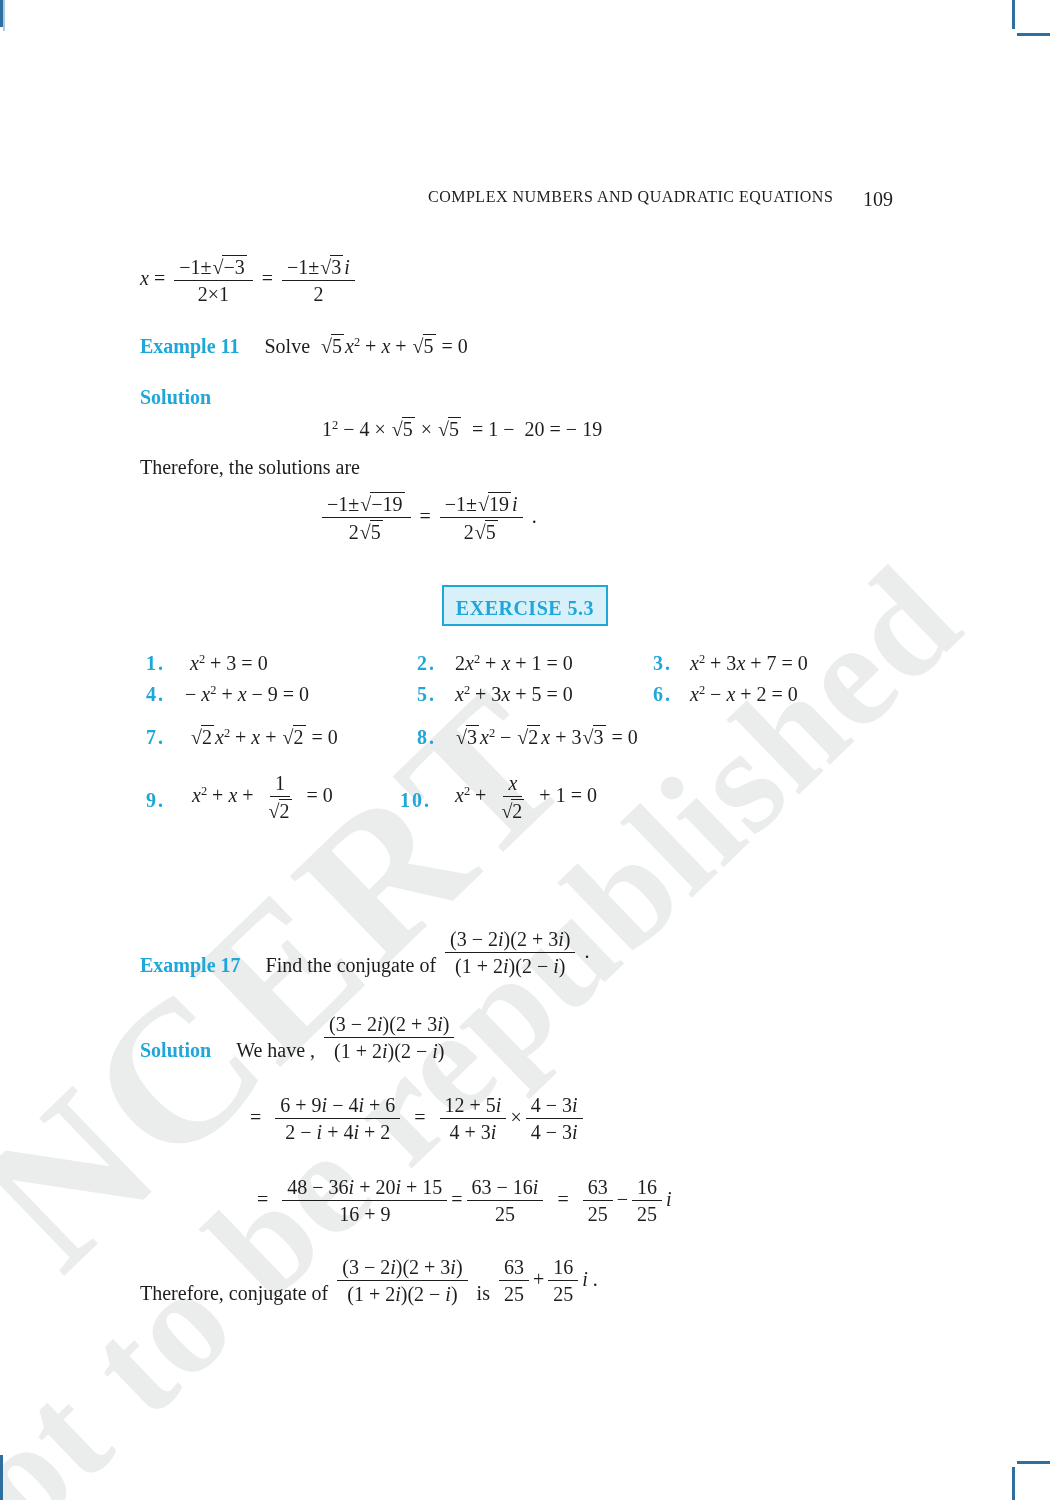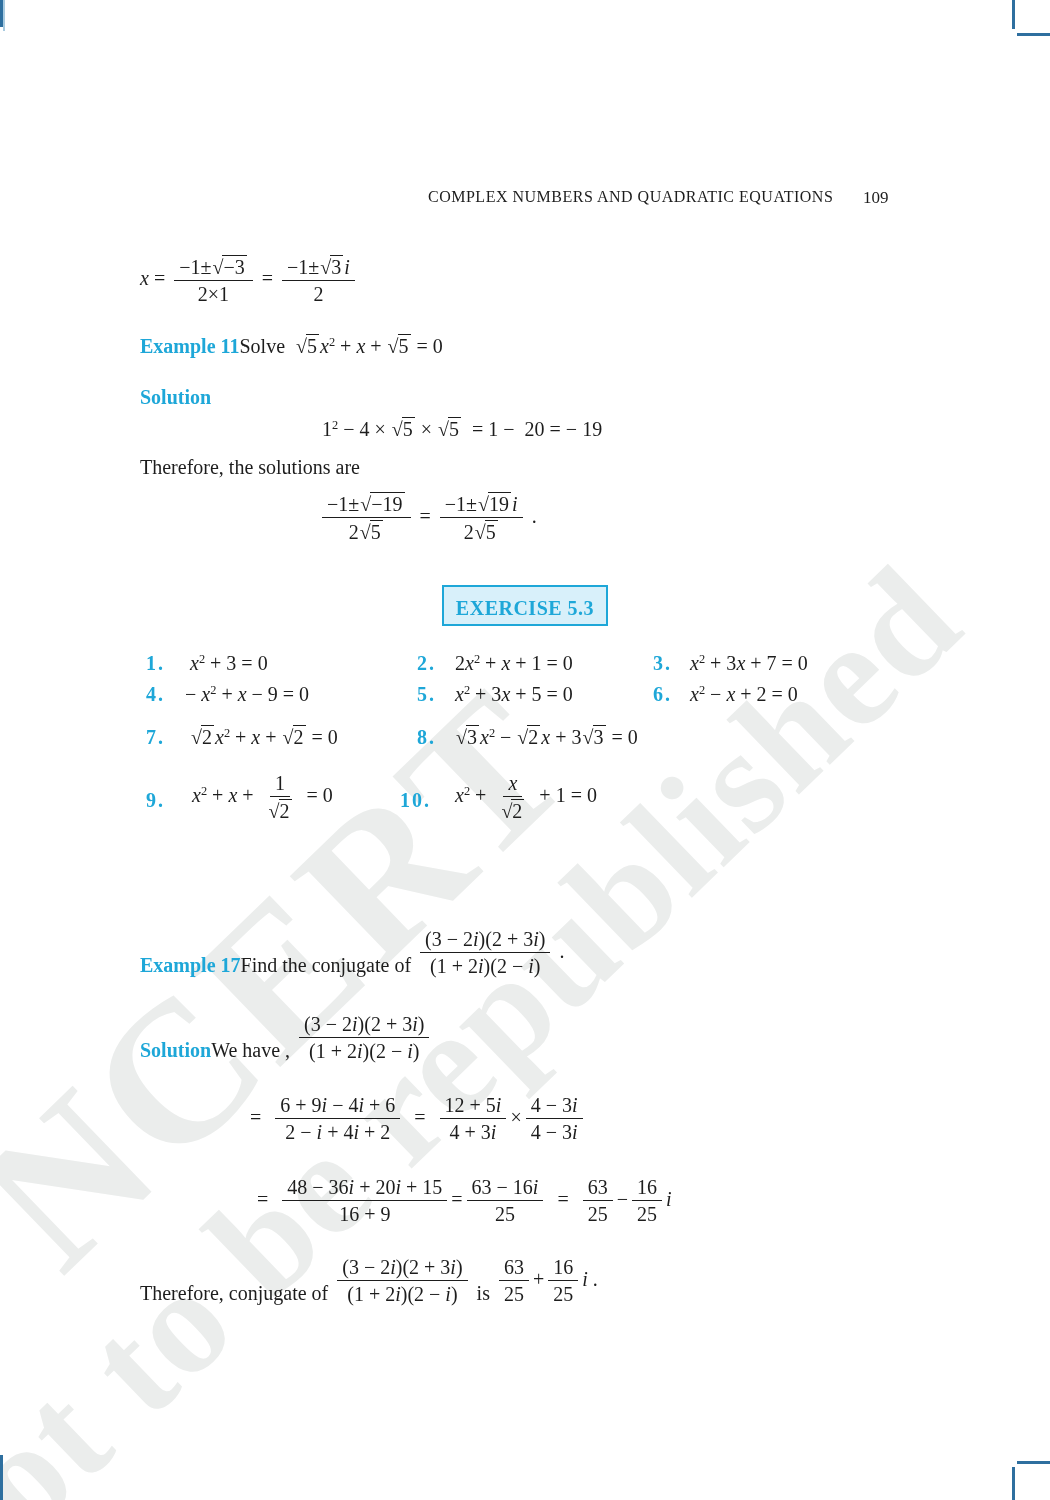--- a/index.html
+++ b/index.html
@@ -12,21 +12,21 @@
              justify-content:center;color:#ebedec;font-weight:bold;pointer-events:none;}
   .wm1{font-size:200px;line-height:1.02;margin-left:110px;letter-spacing:6px;white-space:nowrap;}
   .wm2{font-size:150px;line-height:1.05;margin-left:30px;letter-spacing:2px;white-space:nowrap;}
   
   .cm{position:absolute;background:var(--mark);}
   .cm.light{background:#a9cbe0;}
   
   .line{position:absolute;display:flex;align-items:flex-end;font-size:20px;line-height:1.25;
         white-space:pre;color:var(--ink);}
   .center-row{position:absolute;left:0;width:1050px;text-align:center;}
-  .lbl{color:var(--accent);font-weight:bold;margin-right:0;}
+  .lbl{color:var(--accent);font-weight:bold;margin-right:25px;}
   .num{color:var(--accent);font-weight:bold;letter-spacing:2px;}
   .exbox{display:inline-block;border:2px solid var(--accent);background:#d8f0fa;color:var(--accent);
          font-weight:bold;font-size:20px;padding:10px 12px 4px;letter-spacing:.5px;}
   .misc{font-size:24px;font-weight:bold;font-style:italic;color:var(--accent);}
   
   .math{display:inline;}
   .mt{font-style:normal;}
   .mi{font-style:italic;}
   .msup{font-size:0.62em;vertical-align:0.55em;line-height:0;}
   .mfrac{display:inline-flex;flex-direction:column;align-items:center;vertical-align:middle;
@@ -51,21 +51,21 @@
   <div class="cm light" style="left:3px;top:0;width:2px;height:31px"></div>
   <div class="cm" style="left:1012px;top:0;width:3px;height:29px"></div>
   <div class="cm" style="left:1017px;top:33px;width:33px;height:3px"></div>
   <div class="cm" style="left:0;top:1455px;width:3px;height:45px"></div>
   <div class="cm" style="left:1017px;top:1461px;width:33px;height:3px"></div>
   <div class="cm" style="left:1012px;top:1467px;width:3px;height:33px"></div>
 
   <div class="line" style="top:187px;left:428px;font-size:16px;letter-spacing:.5px">
     <span>COMPLEX NUMBERS AND QUADRATIC EQUATIONS</span>
   </div>
-  <div class="line" style="top:187px;left:863px;font-size:17px">
+  <div class="line" style="top:187px;left:863px;font-size:20px">
     <span>109</span>
   </div>
 
   <div class="line" style="top:255px;left:140px">
     <span class="math"><span class="mi">x</span><span class="mt"> = </span><span class="mfrac"><span class="fn"><span class="mt">−1±</span><span class="msqrt"><span class="rs">√</span><span class="rc"><span class="mt">−3</span></span></span></span><span class="fd"><span class="mt">2×1</span></span></span><span class="mt"> = </span><span class="mfrac"><span class="fn"><span class="mt">−1±</span><span class="msqrt"><span class="rs">√</span><span class="rc"><span class="mt">3</span></span></span><span class="mi">i</span></span><span class="fd"><span class="mt">2</span></span></span></span>
   </div>
 
   <div class="line" style="top:334px;left:140px">
     <span class="lbl">Example 11</span>
     <span>Solve  </span>

